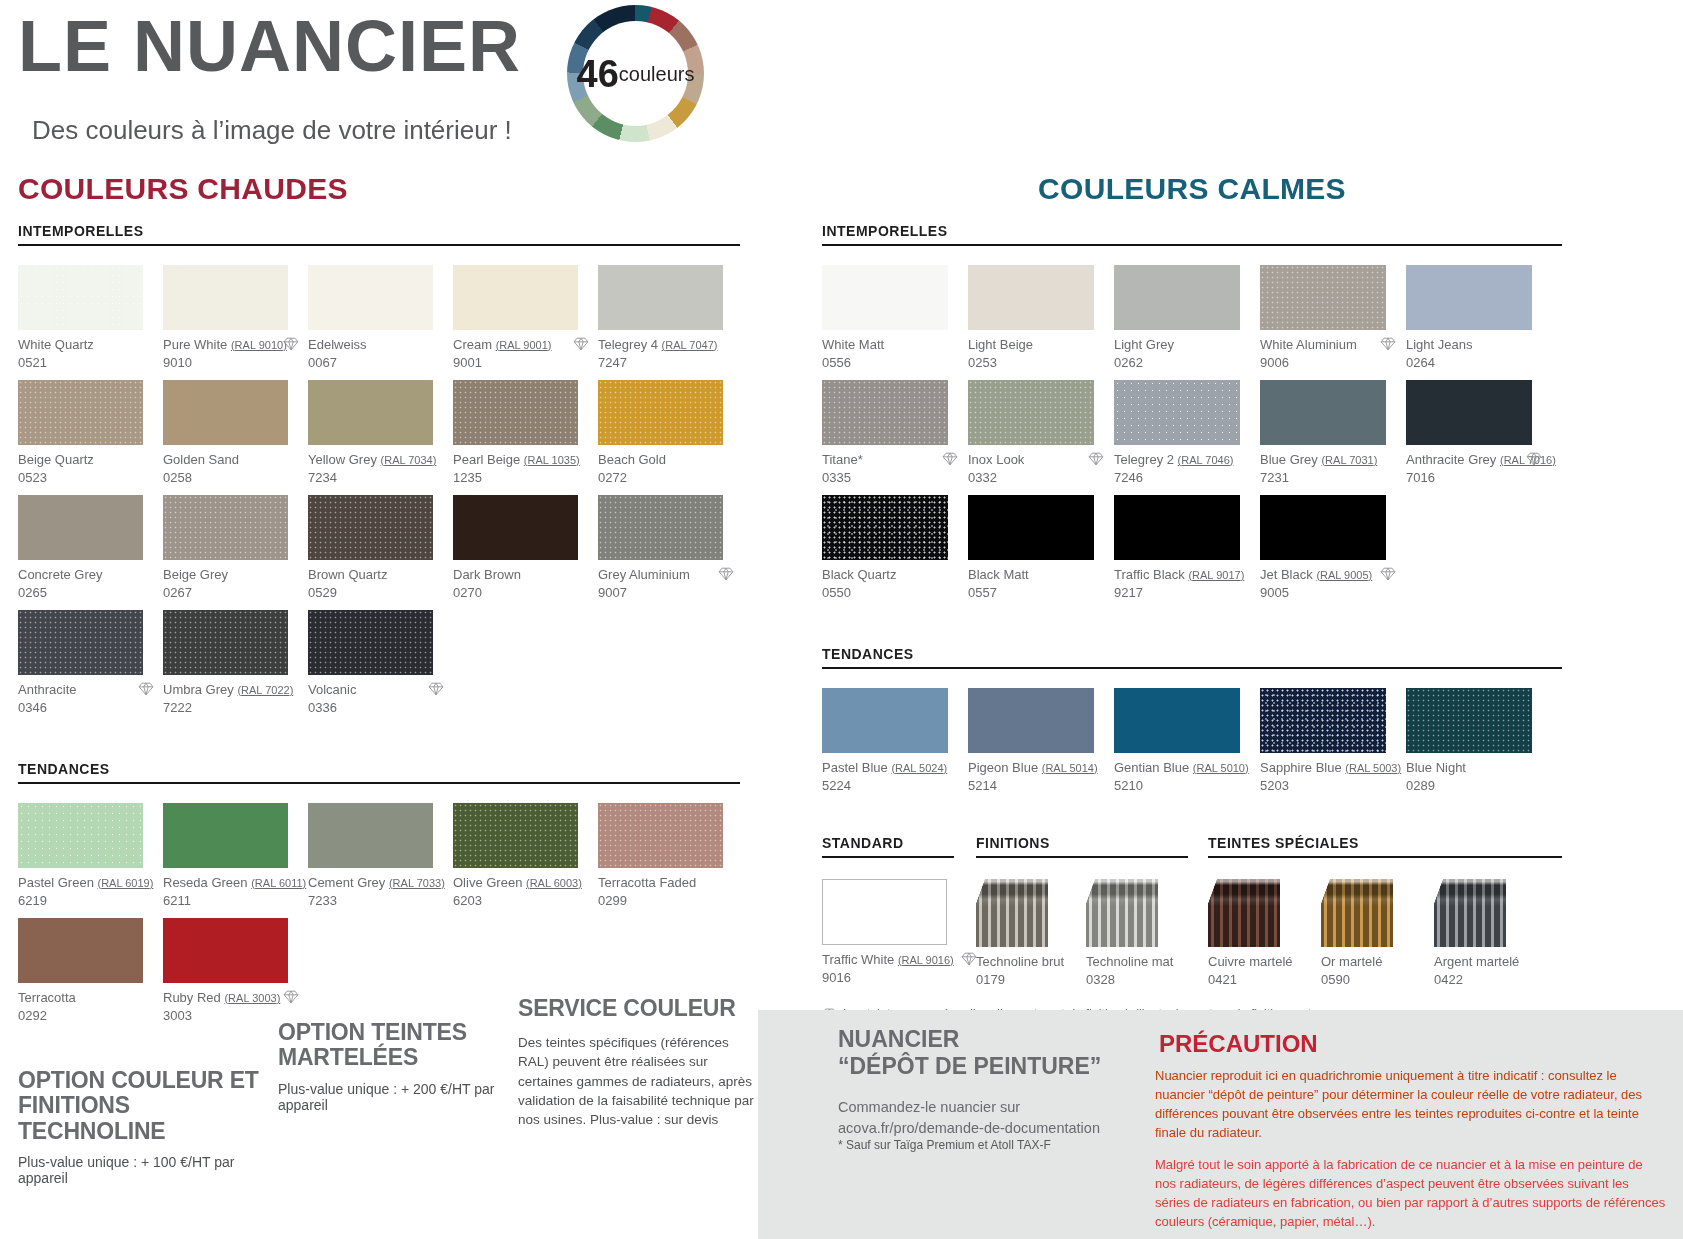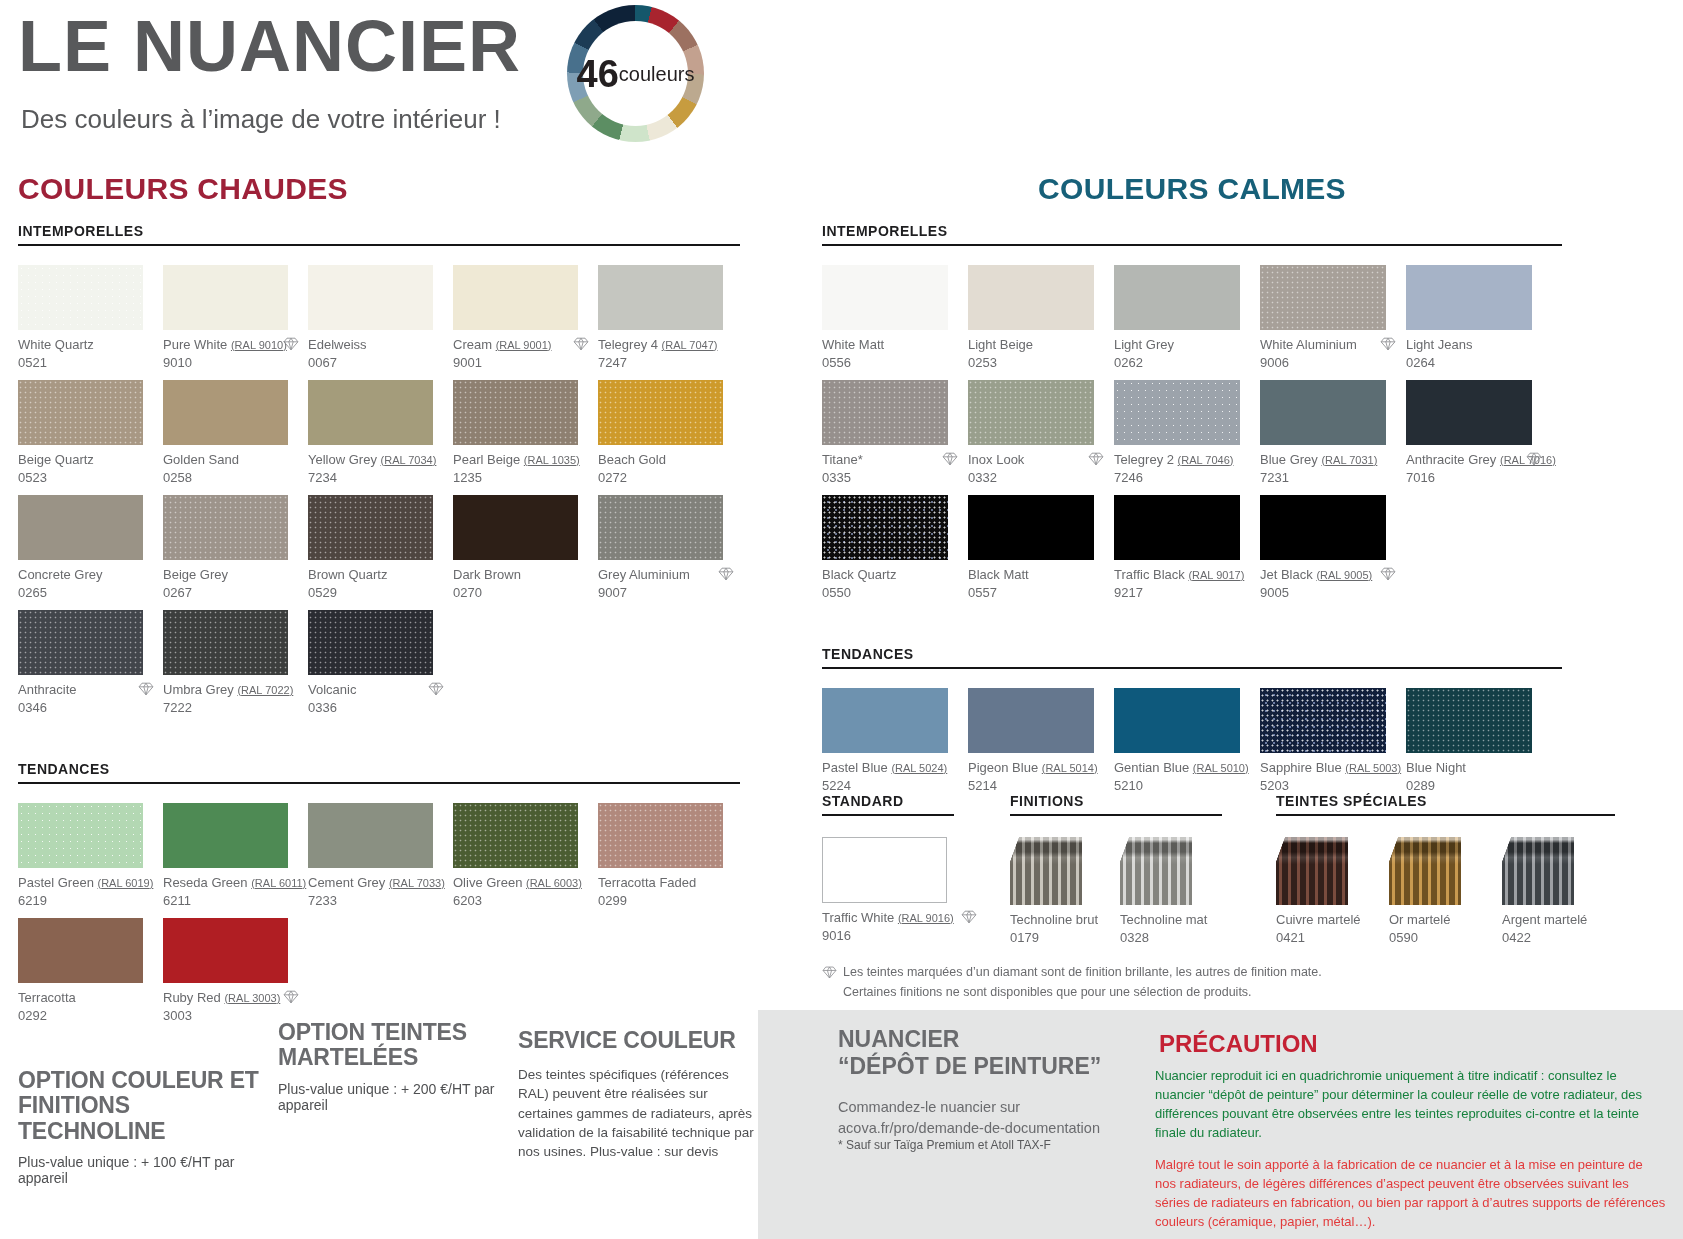--- a/index.html
+++ b/index.html
@@ -1,21 +1,21 @@
 <!DOCTYPE html>
 <html><head>
 <meta charset="utf-8">
 <style>
   html,body{margin:0;padding:0;background:#fff;}
   .page{position:relative;width:1683px;height:1239px;background:#fff;overflow:hidden;
         font-family:"Liberation Sans",sans-serif;-webkit-font-smoothing:antialiased;}
 
   
   .h1{position:absolute;left:18px;top:10px;margin:0;font-size:72px;font-weight:700;color:#58595B;line-height:1;letter-spacing:1px;}
-  .subtitle{position:absolute;left:20px;top:103px;margin:1px;font-size:26px;font-weight:400;color:#58595B;}
+  .subtitle{position:absolute;left:20px;top:103px;margin:12px;font-size:26px;font-weight:400;color:#58595B;}
   .badge{position:absolute;left:567px;top:5px;width:137px;height:137px;border-radius:50%;}
   .badge::after{content:"";position:absolute;inset:16px;background:#fff;border-radius:50%;}
   .badge-inner{position:absolute;inset:0;z-index:2;display:flex;flex-direction:row;align-items:center;justify-content:center;}
   .badge-count{font-size:38px;font-weight:700;color:#231F20;line-height:1;}
   .badge-word{font-size:20px;color:#231F20;line-height:1.1;}
 
   
   .col{position:absolute;top:172px;}
   .col-warm{left:18px;width:722px;}
   .col-calm{left:822px;width:740px;}
@@ -32,21 +32,21 @@
   .fx-sparkle-strong{background-image:radial-gradient(circle,rgba(255,255,255,.8) .8px,transparent 1.2px),radial-gradient(circle,rgba(185,205,255,.55) .7px,transparent 1px);background-size:5px 5px,8px 8px;background-position:0 0,2px 3px;}
   .labels{position:relative;margin-top:7px;width:150px;font-size:13px;color:#696A6D;line-height:1.2;}
   .ral{font-size:11px;text-decoration:underline;}
   .ral::before{content:"(";}
   .ral::after{content:")";}
   .sw-code{margin-top:2px;}
   .dia{position:absolute;right:14px;top:0;width:16px;height:14px;}
   .dia.inline{position:static;width:16px;height:14px;margin-left:7px;vertical-align:-2px;}
 
   
-  .specials{display:flex;gap:34px;}
+  .specials{display:flex;margin-top:42px;}
   .spec-b1{width:132px;margin-right:22px;}
   .spec-b2{width:212px;margin-right:20px;}
   .spec-b3{flex:1;}
   .spec-label{font-size:14px;font-weight:700;color:#1E1E20;letter-spacing:.5px;border-bottom:2px solid #151517;padding-bottom:5px;}
   .spec-items{display:flex;margin-top:21px;}
   .spec-item{position:relative;margin-right:9px;}
   .spec-b2 .spec-item{width:101px;}
   .spec-b3 .spec-item{width:104px;}
   .std-chip{width:125px;height:66px;background:#fff;border:1px solid #B4B6B8;box-sizing:border-box;}
   .radiator{width:72px;height:68px;position:relative;
@@ -57,36 +57,36 @@
   .spec-item .labels{width:150px;}
   .spec-item .name-line{white-space:nowrap;}
 
   .footnote{display:flex;margin-top:18px;font-size:12.5px;color:#6A6B6E;line-height:1.55;}
   .footnote .dia2{flex:none;width:15px;height:13px;margin:3px 6px 0 0;}
 
   
   .bl-block{position:absolute;}
   #opt1{left:18px;top:1068px;width:262px;}
   #opt2{left:278px;top:1020px;width:242px;}
-  #service{left:518px;top:1028px;width:240px;}
+  #service{left:518px;top:996px;width:240px;}
   .bl-title{margin:0;font-size:23px;font-weight:700;line-height:1.1;color:#6A6B6E;letter-spacing:-.2px;}
   .bl-body{margin-top:10px;font-size:14px;color:#4F5052;}
   #service .bl-body{font-size:13.5px;line-height:1.42;margin-top:12px;}
 
   
   .footer{position:absolute;left:758px;top:1010px;width:925px;height:229px;}
   .f-left{position:absolute;left:80px;top:16px;width:320px;}
   .f-title{margin:0;font-size:23px;font-weight:700;color:#6A6B6E;line-height:1.18;}
   .f-order{margin-top:17px;font-size:14.5px;color:#6A6B6E;line-height:1.45;}
   .f-link{cursor:pointer;}
   .f-asterisk{position:absolute;left:80px;top:128px;font-size:12px;color:#58595B;}
   .f-right{position:absolute;left:397px;top:16px;width:512px;}
   .f-prec-title{margin:4px;font-size:24px;font-weight:700;}
   .f-p{margin:9px 0 0;font-size:13px;line-height:1.46;}
-  .f-p1{color:#15803d;}
+  .f-p1{color:#c2410c;}
   .f-p2{margin-top:13px;}
 </style>
 </head>
 <body>
 
 <div class="page">
 
   <h1 class="h1">LE NUANCIER</h1>
   <p class="subtitle">Des couleurs à l’image de votre intérieur !</p>
 

